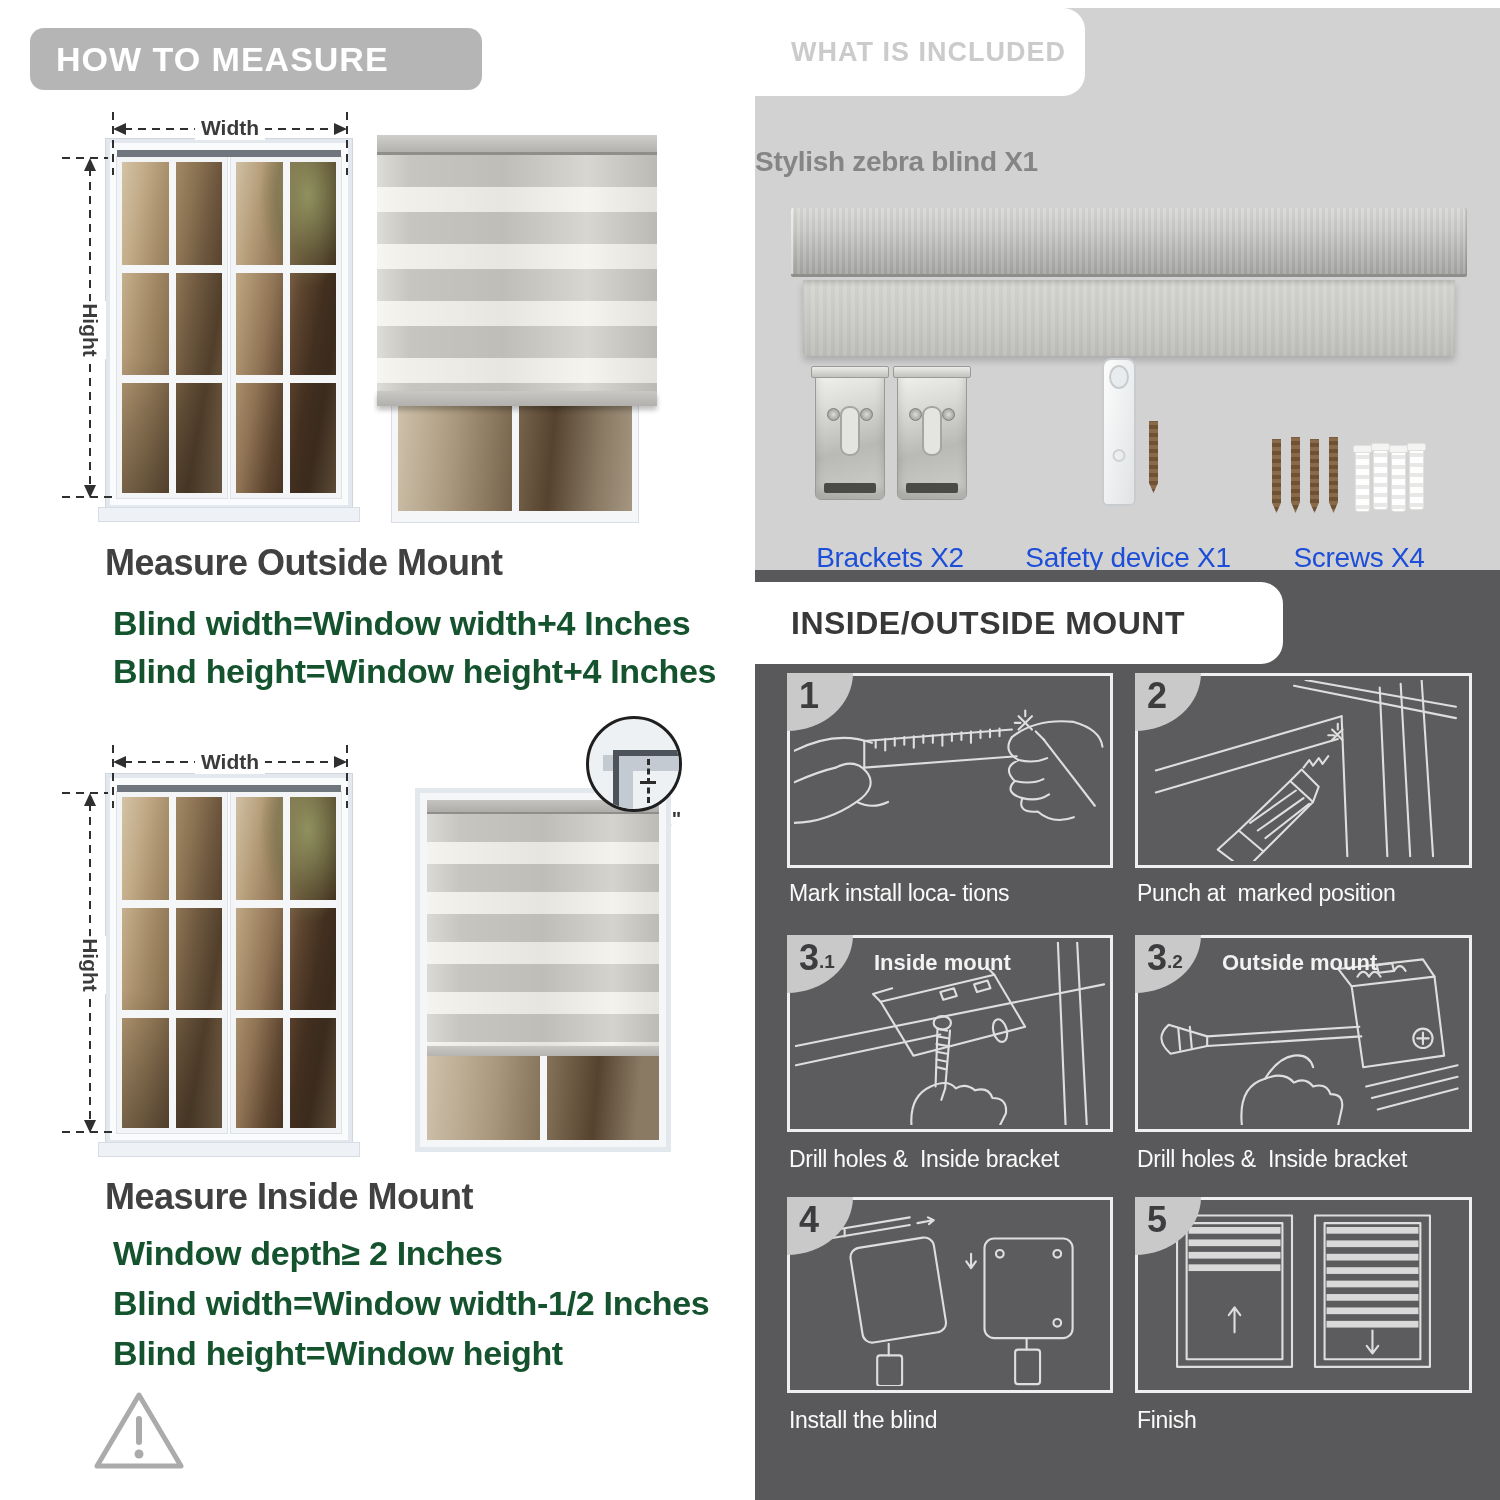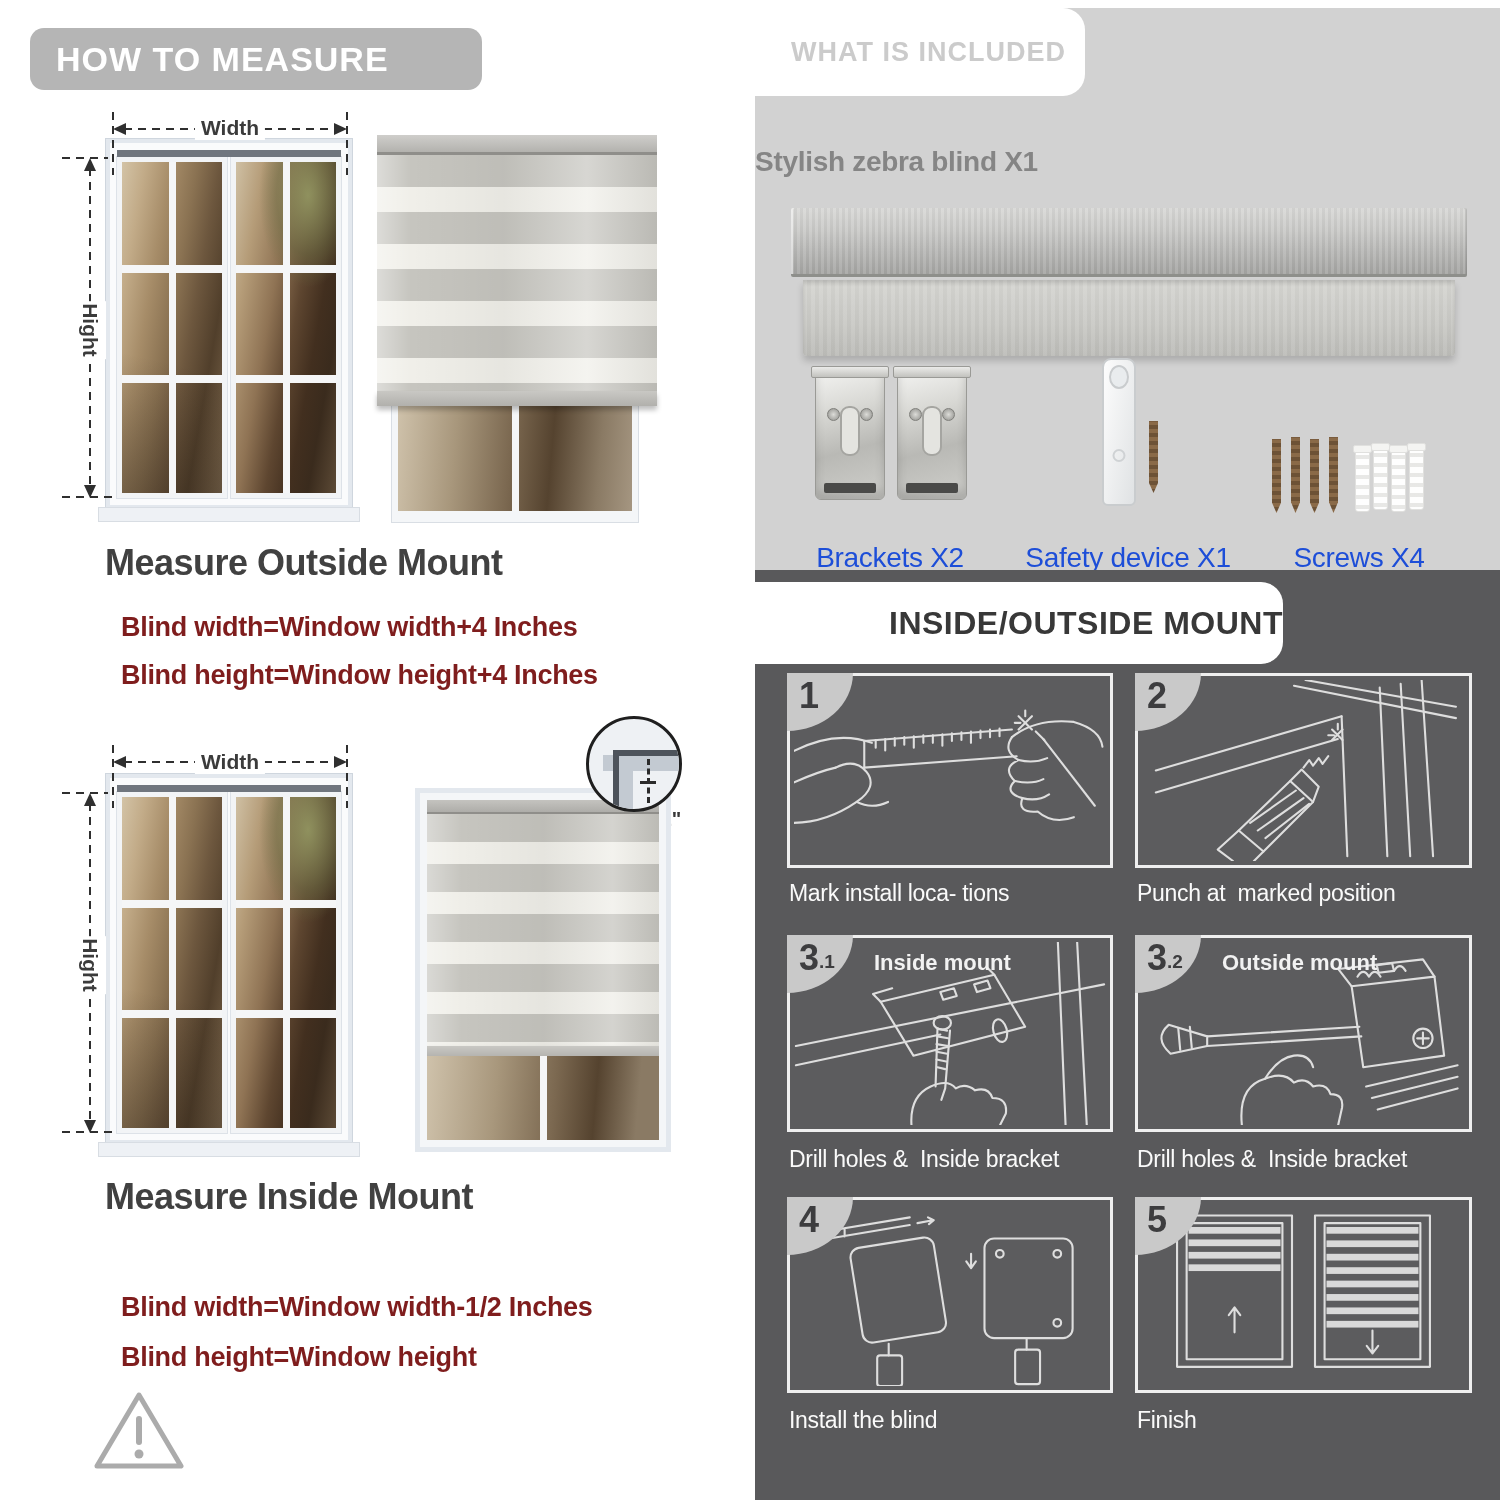--- a/index.html
+++ b/index.html
@@ -69,21 +69,21 @@
                 overflow:hidden;background:#eef1f4;z-index:6;box-sizing:border-box;}
   .dc-hband{position:absolute;left:14px;right:0;top:36px;height:16px;background:#c3cad2;}
   .dc-vband{position:absolute;left:28px;width:16px;top:36px;bottom:0;background:#c3cad2;}
   .dc-hdark{position:absolute;left:24px;right:0;top:31px;height:6px;background:#4d535b;}
   .dc-vdark{position:absolute;left:24px;width:6px;top:31px;bottom:0;background:#4d535b;}
   .dc-dash{position:absolute;left:58px;top:40px;bottom:6px;border-left:3px dashed #2b2b2b;}
   .dc-tick{position:absolute;left:51px;top:62px;width:16px;border-top:3px solid #2b2b2b;}
   .depth-label{position:absolute;font-size:20px;font-weight:bold;color:#383838;}
 
   .measure-h{position:absolute;font-size:36px;font-weight:bold;color:#414141;letter-spacing:-0.5px;margin:0;}
-  .formula{position:absolute;font-size:27px;font-weight:bold;color:#7f1d1d;letter-spacing:-0.3px;margin:16px;}
+  .formula{position:absolute;font-size:34px;font-weight:bold;color:#14532d;letter-spacing:-0.3px;margin:8px;}
 
   .warn-text{position:absolute;width:510px;font-size:23px;font-weight:bold;color:#a3a3a3;line-height:31px;}
 
   .dims{position:absolute;z-index:3;}
   .dims .dl{stroke:#2f2f2f;stroke-width:2;stroke-dasharray:8 6;fill:none;}
   .dims .ah{fill:#2f2f2f;stroke:none;}
 
   
   .included{position:absolute;left:755px;top:8px;width:745px;height:562px;background:#d2d2d2;}
   .pill1{position:absolute;left:0;top:0;width:330px;height:88px;background:#fff;
@@ -124,21 +124,21 @@
   .anchor{position:absolute;width:13px;height:62px;border:1px solid #e0e0de;border-radius:3px;
       background:repeating-linear-gradient(to bottom, rgba(255,255,255,.98) 0 6px, rgba(233,233,231,.95) 6px 10px);}
   .anchor::before{content:'';position:absolute;left:-3px;top:-4px;width:17px;height:6px;background:#f4f4f2;
       border:1px solid #e0e0de;border-radius:2px;}
   .item-label{position:absolute;top:534px;transform:translateX(-50%);font-size:28px;font-weight:normal;
       color:#1d4ed8;letter-spacing:-0.3px;white-space:nowrap;}
 
   
   .mount{position:absolute;left:755px;top:570px;width:745px;height:930px;background:#59595b;}
   .pill2{position:absolute;left:0;top:12px;width:528px;height:82px;background:#fff;
-         border-radius:0 22px 22px 0;line-height:82px;padding-left:36px;box-sizing:border-box;text-align:right;}
+         border-radius:0 22px 22px 0;line-height:82px;padding-left:36px;box-sizing:border-box;}
   .pill2 span{color:#383838;font-weight:bold;font-size:32px;letter-spacing:0.5px;}
   .step{position:absolute;border:3px solid #efefef;background:#5c5c5e;box-sizing:border-box;}
   .badge{position:absolute;top:-3px;left:-3px;width:66px;height:58px;background:#c9c9c9;
          border-radius:0 0 100% 0;color:#3d3d3f;font-weight:bold;z-index:3;
          padding:2px 0 0 12px;box-sizing:border-box;}
   .badge .n{font-size:36px;}
   .badge .sub{font-size:19px;position:relative;top:-2px;}
   .inner-title{position:absolute;left:84px;top:12px;color:#f2f2f2;font-size:22px;font-weight:bold;z-index:3;}
   .caption{position:absolute;color:#fafafa;font-weight:normal;font-size:23px;letter-spacing:-0.3px;
            white-space:pre-wrap;}
@@ -242,20 +242,21 @@
       <div class="dc-hband"></div>
       <div class="dc-vband"></div>
       <div class="dc-hdark"></div>
       <div class="dc-vdark"></div>
       <div class="dc-dash"></div>
       <div class="dc-tick"></div>
     </div>
     <span class="depth-label" style="left:582px;top:808px;">Depth ≥ 2"</span>
 
     <h2 class="measure-h" style="left:105px;top:1176px;">Measure Inside Mount</h2>
+    <p class="formula" style="left:105px;top:1226px;">Window depth≥ 2 Inches</p>
     <p class="formula" style="left:105px;top:1276px;">Blind width=Window width-1/2 Inches</p>
     <p class="formula" style="left:105px;top:1326px;">Blind height=Window height</p>
 
     <svg class="abs" style="left:92px;top:1388px;" width="94" height="86" viewBox="0 0 94 86">
       <path d="M47,7 L89,78 L5,78 Z" fill="none" stroke="#ababab" stroke-width="5" stroke-linejoin="round"></path>
       <line x1="47" y1="31" x2="47" y2="54" stroke="#ababab" stroke-width="6" stroke-linecap="round"></line>
       <circle cx="47" cy="66" r="4.5" fill="#ababab" stroke="none"></circle>
     </svg>
   </section>
 

